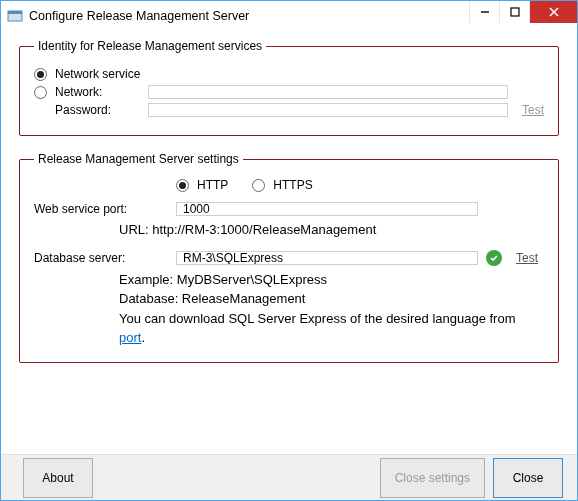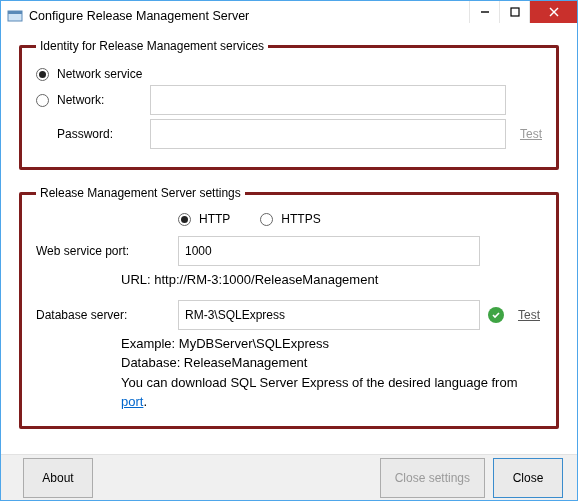--- a/index.html
+++ b/index.html
@@ -59,21 +59,21 @@
     background: #c9302c;
     color: #fff;
     width: 48px;
   }
   .content {
     flex: 1;
     padding: 8px 18px 0 18px;
     overflow: hidden;
   }
   fieldset.group {
-    border: 3px solid #7f1d1d;
+    border: 1px solid #7f1d1d;
     border-radius: 2px;
     margin: 0 0 16px 0;
     padding: 10px 14px 14px 14px;
   }
   fieldset.group legend {
     font-size: 12px;
     color: #000;
     padding: 0 4px;
   }
   .row {
@@ -93,21 +93,21 @@
     content: "";
     position: absolute;
     width: 7px; height: 7px;
     background: #222;
     border-radius: 50%;
     top: 2px; left: 2px;
   }
   .field-col { flex: 1; }
   input.text {
     width: 100%;
-    height: 30px;
+    height: 14px;
     border: 1px solid #cfcfcf;
     background: #fff;
     padding: 2px 6px;
     font-family: inherit;
     font-size: 12px;
     color: #000;
   }
   .link-btn {
     color: #999;
     text-decoration: underline;
@@ -116,21 +116,21 @@
     cursor: default;
     min-width: 26px;
     text-align: right;
   }
   .link-btn.active { color: #555; cursor: pointer; }
   .link-inline { color: #0066cc; text-decoration: underline; cursor: pointer; }
   .proto-row {
     display: flex;
     align-items: center;
     margin: 2px 0 10px 142px;
-    gap: 30px;
+    gap: 24px;
   }
   .proto-opt { display: flex; align-items: center; }
   .server-row { display: flex; align-items: center; margin: 4px 0; }
   .server-label { width: 142px; }
   .server-field { width: 302px; }
   .helper {
     margin-left: 85px;
     color: #000;
     font-size: 13px;
     line-height: 1.5;

